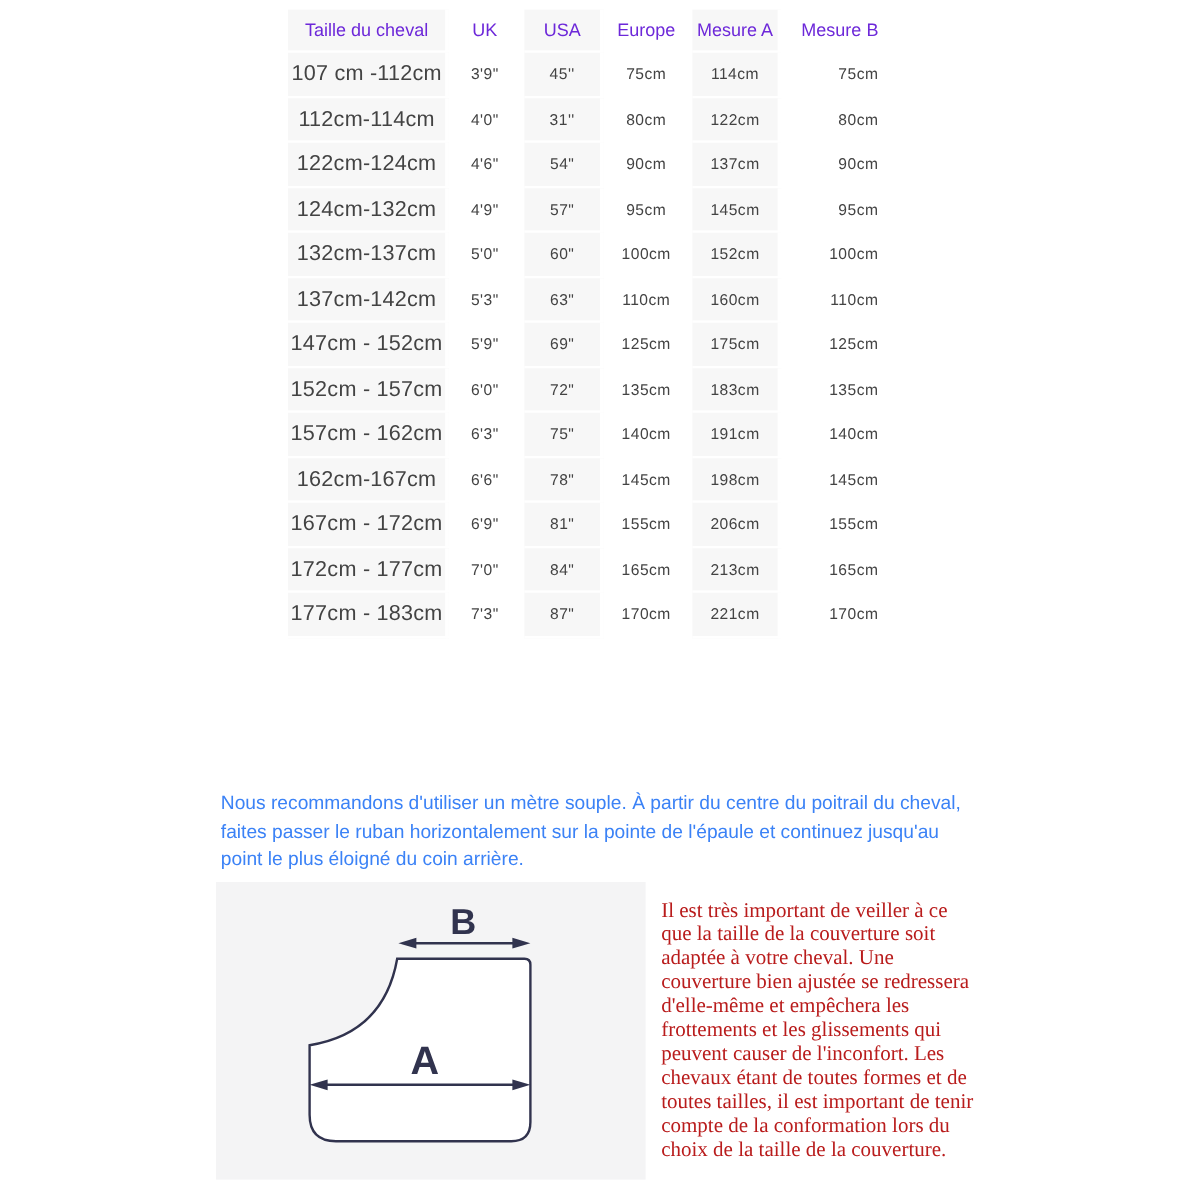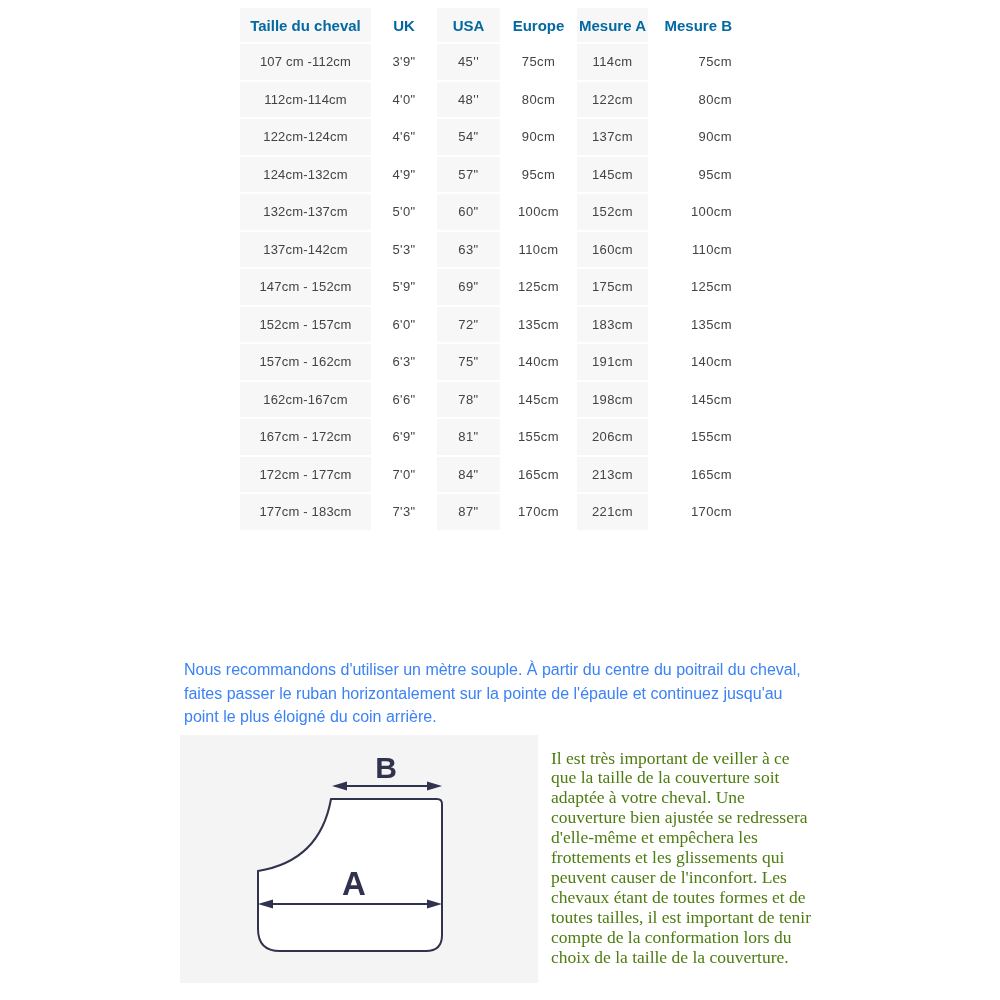--- a/index.html
+++ b/index.html
@@ -24,26 +24,26 @@
     box-sizing:border-box;
     border-right:3px solid #ffffff;
     border-bottom:2px solid #ffffff;
     padding:0 2px;
     background:#ffffff;
     overflow:hidden; white-space:nowrap;
   }
   .size-table th:last-child, .size-table td:last-child { border-right:none;text-align:right; }
   .size-table th:nth-child(odd), .size-table td:nth-child(odd) { background:#f7f7f7; }
   .size-table th {
-    height:36px; font-weight:700; font-size:15px; color:#0369a1;
+    height:36px; font-weight:400; font-size:15px; color:#6d28d9;
   }
   .size-table td {
     height:37.5px; font-size:13px; letter-spacing:0.4px; color:#434343;
   }
-  .size-table td:first-child { font-size:13px; letter-spacing:0.2px; }
+  .size-table td:first-child { font-size:18px; letter-spacing:0.2px; }
 
   
   .note {
     position:absolute; left:184px; top:642px;
     width:680px;
     font-size:16px; line-height:23.5px;
     color:#3b82f6;
     white-space:pre-line;
   }
 
@@ -54,21 +54,21 @@
     background:#f4f4f5;
   }
   .diagram svg { display:block; }
 
   
   .info {
     position:absolute; left:551px; top:731px;
     width:345px;
     font-family:"Liberation Serif","DejaVu Serif",serif;
     font-size:17.5px; line-height:19.9px;
-    color:#4d7c0f;
+    color:#b91c1c;
     white-space:pre-line;
   }
 </style>
 </head>
 <body>
 
 <table class="size-table">
   <colgroup>
     <col style="width:134px">
       <col style="width:63px">
@@ -92,21 +92,21 @@
         <td>107 cm -112cm</td>
         <td>3'9"</td>
         <td>45''</td>
         <td>75cm</td>
         <td>114cm</td>
         <td>75cm</td>
       </tr>
       <tr>
         <td>112cm-114cm</td>
         <td>4'0"</td>
-        <td>48''</td>
+        <td>31''</td>
         <td>80cm</td>
         <td>122cm</td>
         <td>80cm</td>
       </tr>
       <tr>
         <td>122cm-124cm</td>
         <td>4'6"</td>
         <td>54"</td>
         <td>90cm</td>
         <td>137cm</td>

